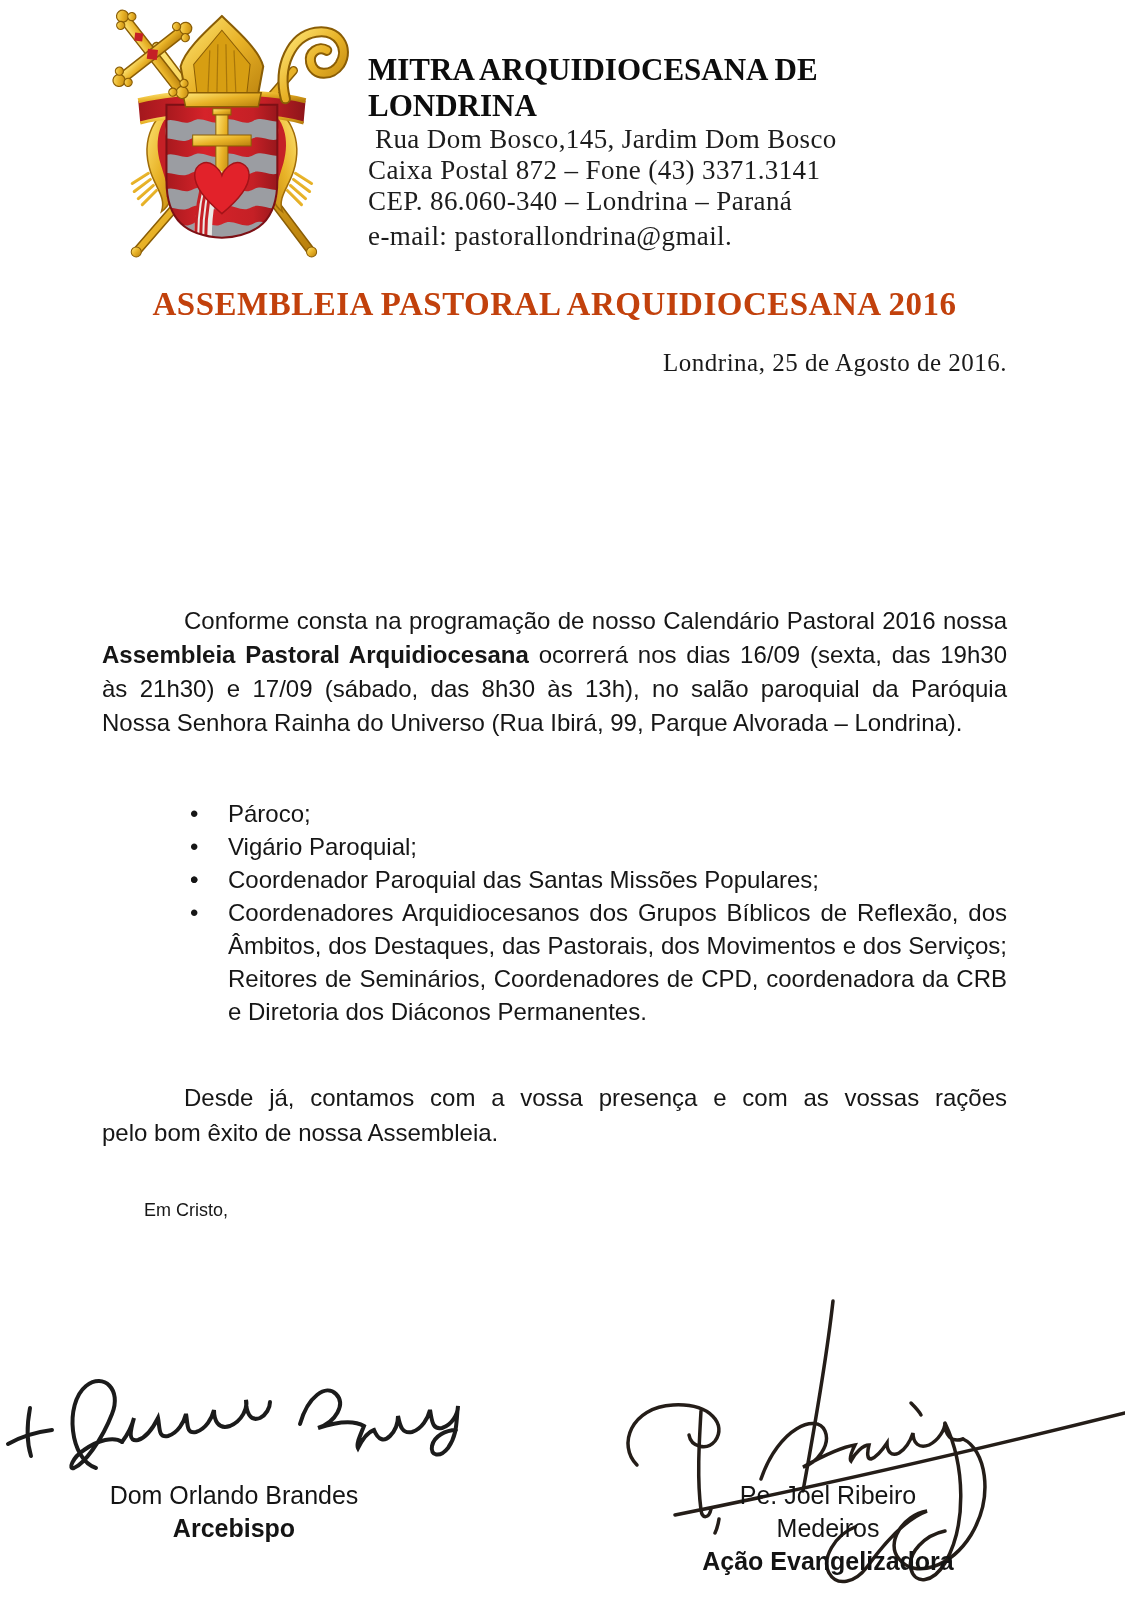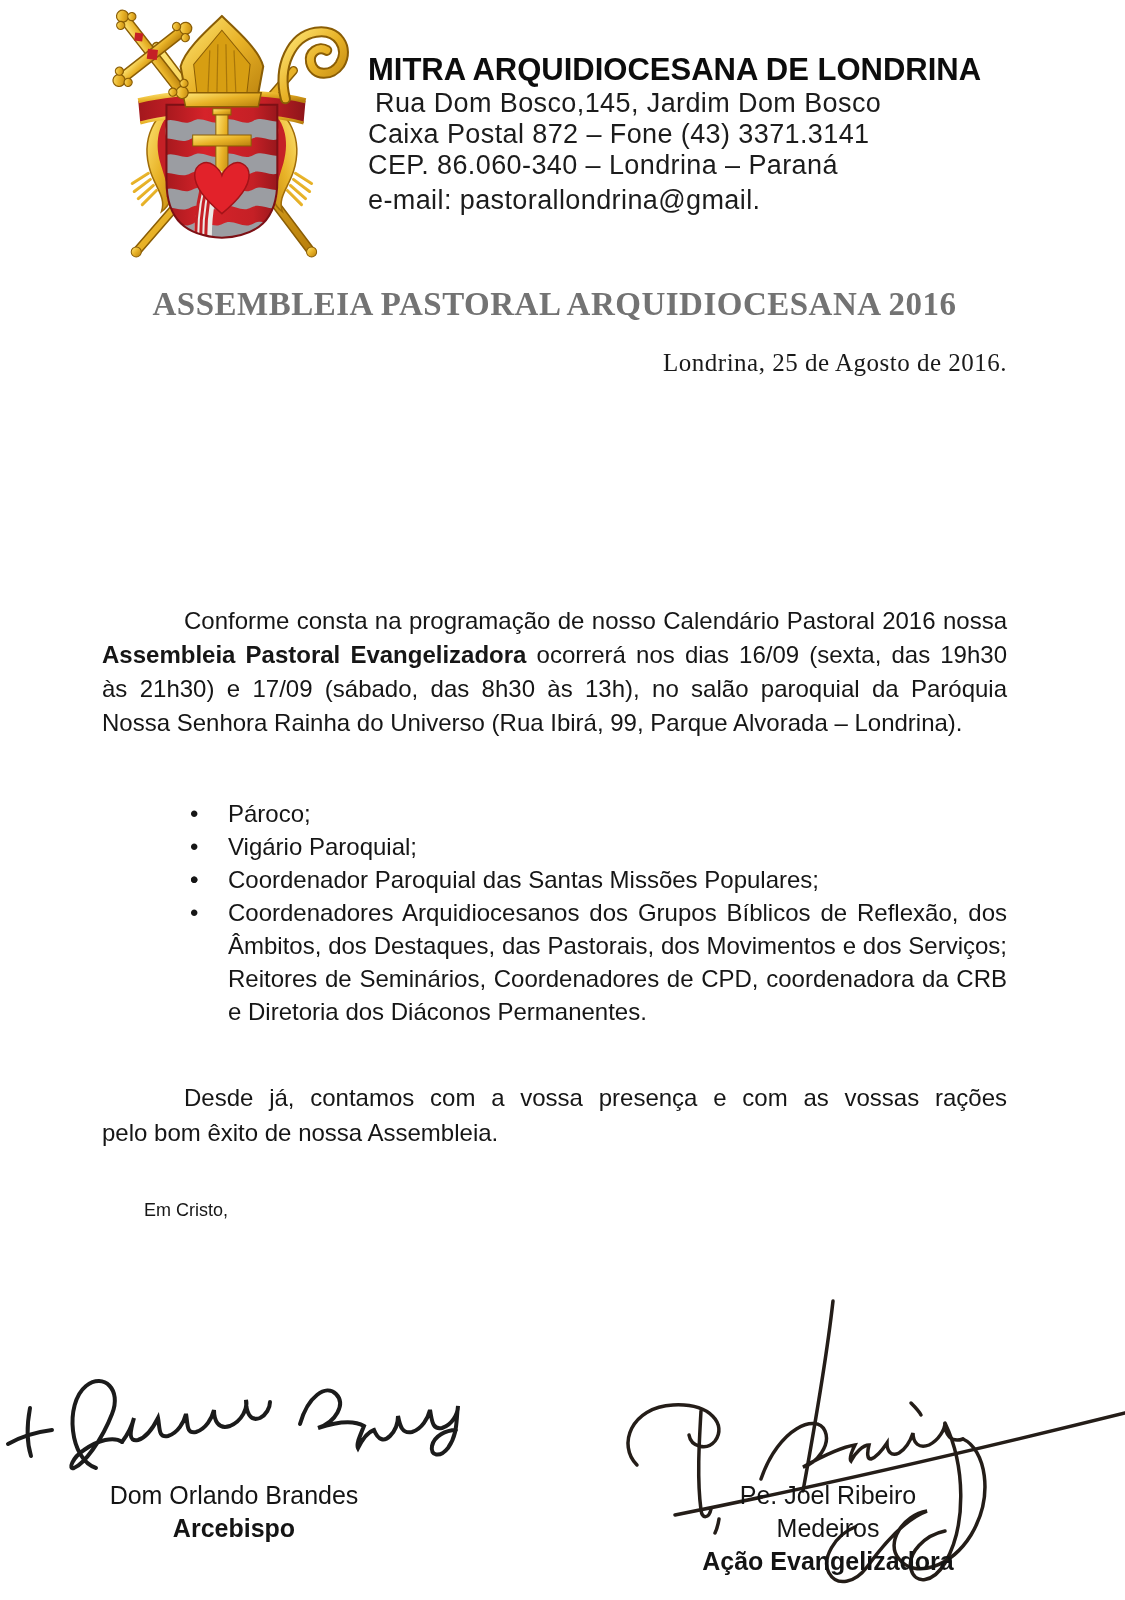--- a/index.html
+++ b/index.html
@@ -7,31 +7,31 @@
     position:relative;
     width:1125px;height:1600px;
     margin:0 auto;
     background:#ffffff;
     font-family:"Liberation Sans",sans-serif;
     color:#101010;
     overflow:hidden;
   }
   
   .crest{position:absolute;left:108px;top:4px;width:252px;height:254px;}
-  .lh-text{position:absolute;left:368px;top:52px;width:620px;}
+  .lh-text{position:absolute;left:368px;top:52px;width:620px;font-family:Liberation Serif, serif;}
   .org-name{font-weight:bold;font-size:31px;letter-spacing:0px;color:#0d0d0d;line-height:36px;}
   .addr{font-size:27px;line-height:31px;color:#1c1c1c;letter-spacing:0.4px;}
   .addr-1{padding-left:7px;}
   .addr-4{margin-top:4px;}
   
   .doc-title{
     position:absolute;left:102px;top:286px;width:905px;
     text-align:center;
     font-family:"Liberation Serif","DejaVu Serif",serif;
-    font-weight:bold;font-size:33px;letter-spacing:0.5px;color:#737373;
+    font-weight:bold;font-size:33px;letter-spacing:0.5px;color:#c2410c;
   }
   .dateline{
     position:absolute;left:102px;top:349px;width:905px;
     text-align:right;
     font-family:"Liberation Serif","DejaVu Serif",serif;
     font-size:25px;color:#1a1a1a;letter-spacing:0.5px;
   }
   .salutation{position:absolute;left:181px;top:458px;font-weight:bold;font-size:25px;color:#141414;}
   .para1{
     position:absolute;left:102px;top:580px;width:905px;
@@ -177,21 +177,21 @@
     <div class="org-name">MITRA ARQUIDIOCESANA DE LONDRINA</div>
     <div class="addr addr-1">Rua Dom Bosco,145, Jardim Dom Bosco</div>
     <div class="addr">Caixa Postal 872 – Fone (43) 3371.3141</div>
     <div class="addr">CEP. 86.060-340 – Londrina – Paraná</div>
     <div class="addr addr-4">e-mail: pastorallondrina@gmail.</div>
   </div>
 
   <div class="doc-title">ASSEMBLEIA PASTORAL ARQUIDIOCESANA 2016</div>
   <div class="dateline">Londrina, 25 de Agosto de 2016.</div>
 
-  <p class="para1"><span>Conforme consta na programação de nosso Calendário Pastoral 2016 nossa</span> <b>Assembleia Pastoral Evangelizadora</b> <span>ocorrerá nos dias 16/09 (sexta, das 19h30 às 21h30) e 17/09 (sábado, das 8h30 às 13h), no salão paroquial da Paróquia Nossa Senhora Rainha do Universo (Rua Ibirá, 99, Parque Alvorada – Londrina).</span></p>
+  <p class="para1"><span>Conforme consta na programação de nosso Calendário Pastoral 2016 nossa</span> <b>Assembleia Pastoral Arquidiocesana</b> <span>ocorrerá nos dias 16/09 (sexta, das 19h30 às 21h30) e 17/09 (sábado, das 8h30 às 13h), no salão paroquial da Paróquia Nossa Senhora Rainha do Universo (Rua Ibirá, 99, Parque Alvorada – Londrina).</span></p>
 
 
   <div class="bullet-list">
     <div class="bullet-item"><span class="dot">•</span><span>Pároco;</span></div>
     <div class="bullet-item"><span class="dot">•</span><span>Vigário Paroquial;</span></div>
     <div class="bullet-item"><span class="dot">•</span></div>
     <div class="bullet-item"><span class="dot">•</span><span>Coordenador Paroquial das Santas Missões Populares;</span></div>
     <div class="bullet-item"><span class="dot">•</span><span>Coordenadores Arquidiocesanos dos Grupos Bíblicos de Reflexão, dos Âmbitos, dos Destaques, das Pastorais, dos Movimentos e dos Serviços; Reitores de Seminários, Coordenadores de CPD, coordenadora da CRB e Diretoria dos Diáconos Permanentes.</span></div>
   </div>
 

